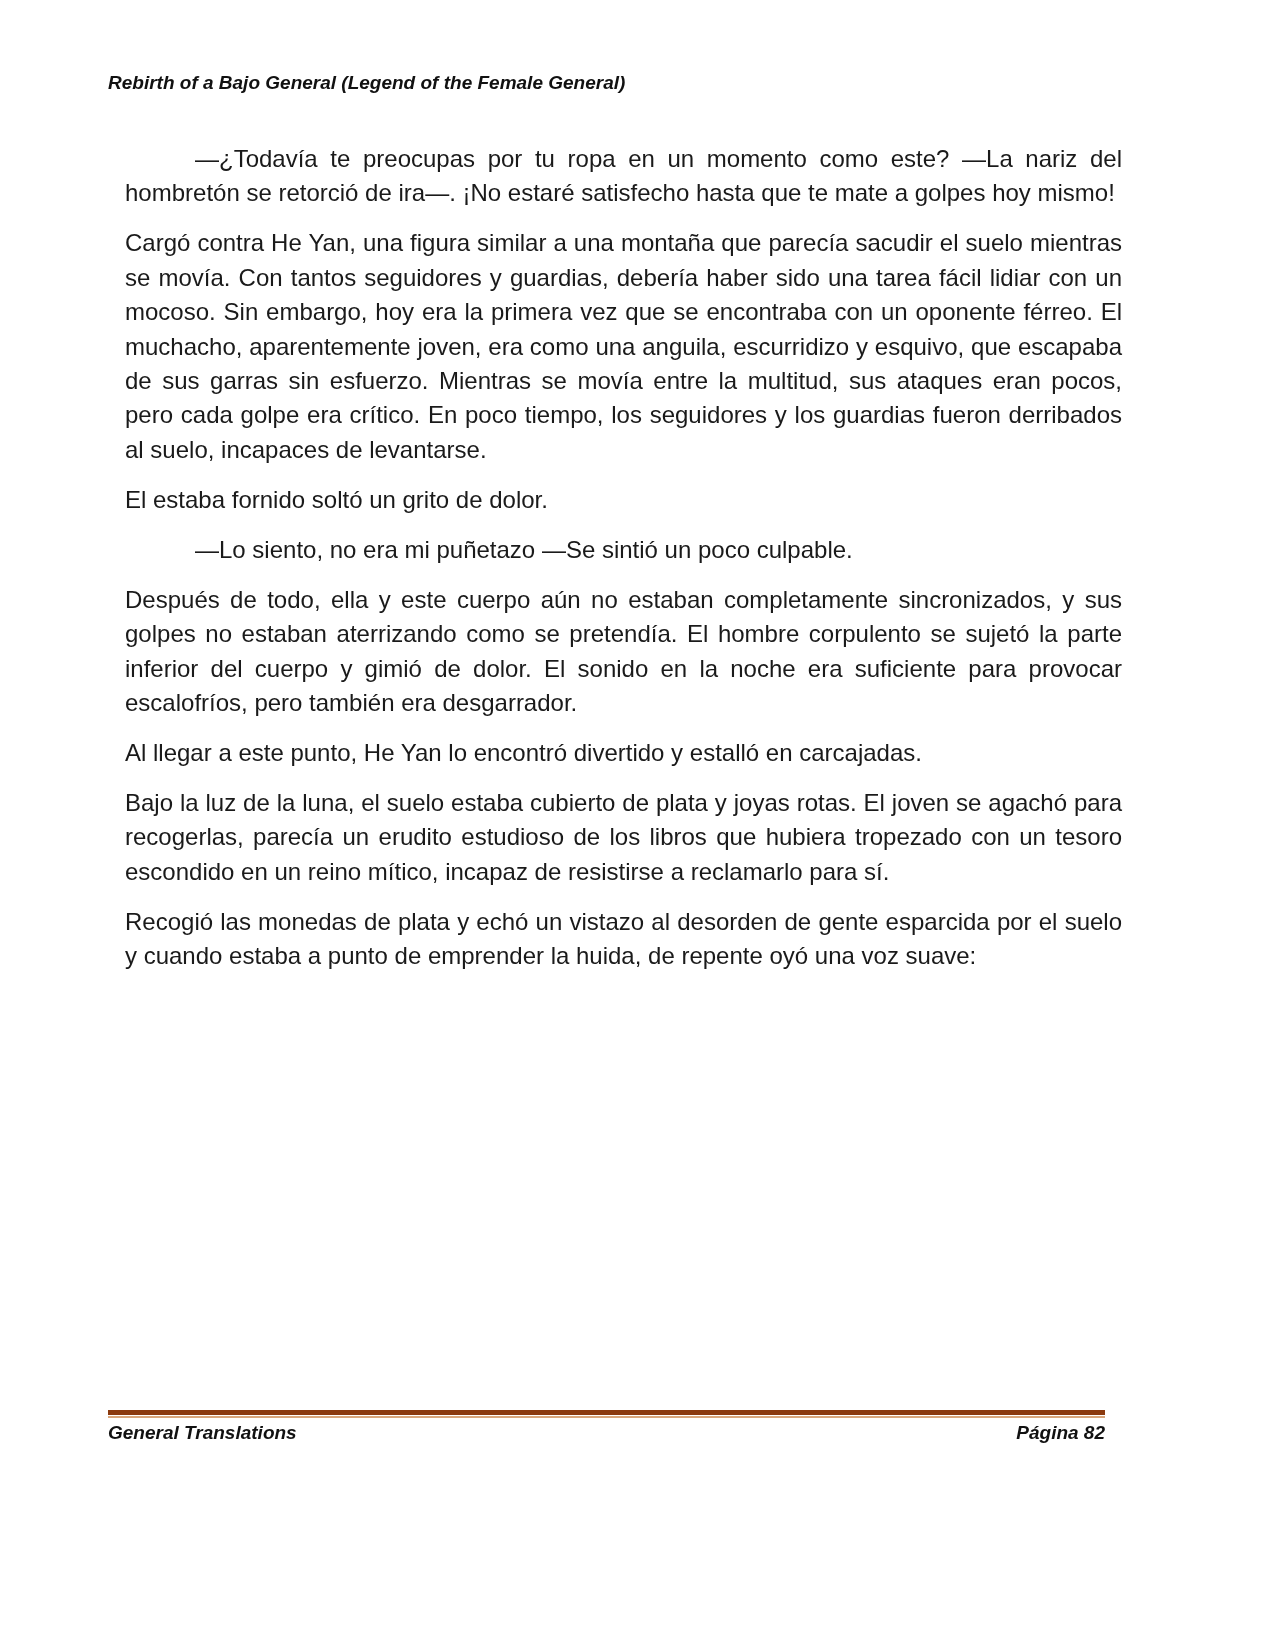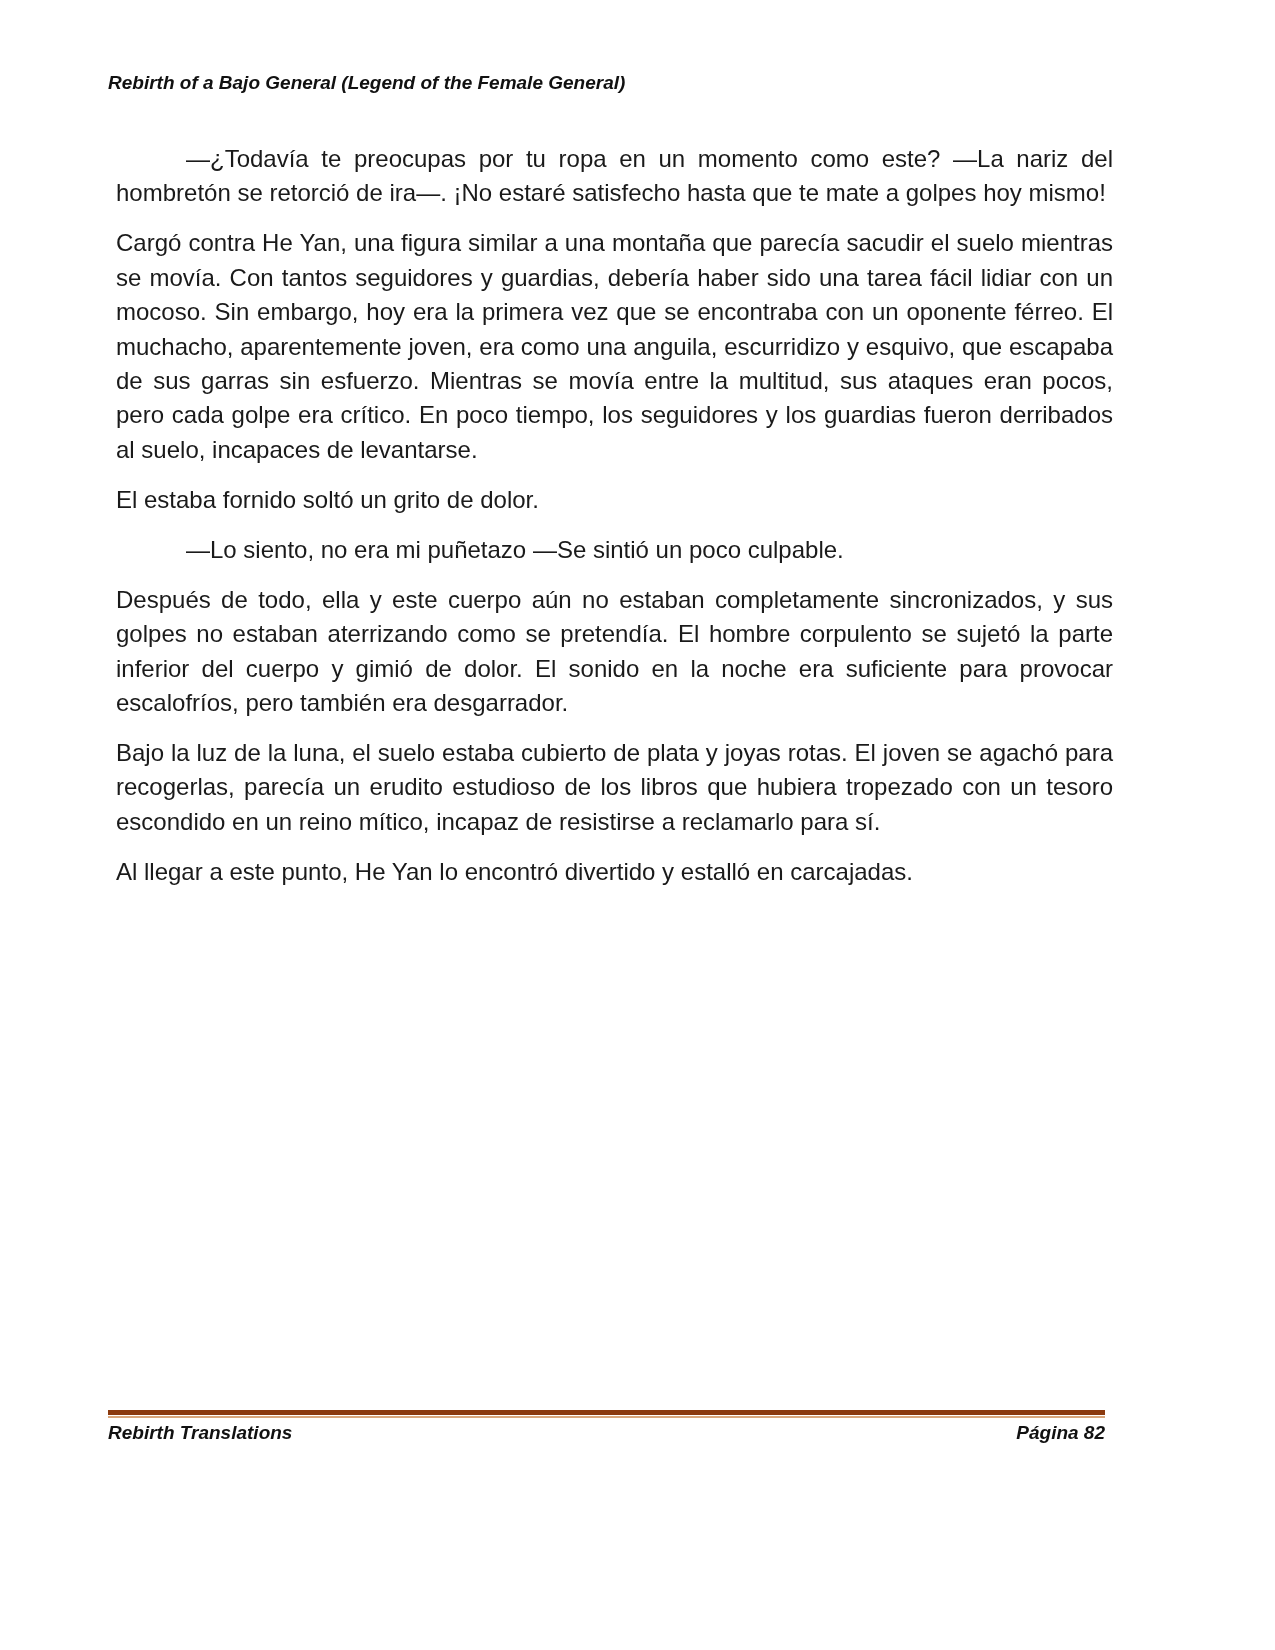--- a/index.html
+++ b/index.html
@@ -1,20 +1,20 @@
 <!DOCTYPE html>
 <html><head>
 <meta charset="utf-8">
 <style>
   html, body { margin: 0; padding: 0; background: #ffffff; }
   body { width: 1275px; height: 1650px; position: relative; overflow: hidden;
          font-family: "Liberation Sans", sans-serif; color: #1a1a1a; }
   .header { position: absolute; left: 108px; top: 72px; font-size: 19px;
             font-weight: bold; font-style: italic; color: #111; }
-  .body-text { position: absolute; left: 116px; top: 142px; width: 997px;
+  .body-text { position: absolute; left: 125px; top: 142px; width: 997px;
                font-size: 24px; line-height: 34.4px; }
   .body-text p { margin: 0 0 15.6px 0; text-align: justify; }
   .body-text p.indent { text-indent: 70px; }
   .rule { position: absolute; left: 108px; width: 997px; top: 1410px; }
   .rule .thick { height: 5px; background: #8b3a0f; }
   .rule .thin { height: 2px; background: #d9a77c; margin-top: 1px; }
   .footer-left, .footer-right { position: absolute; top: 1422px; font-size: 19px;
             font-weight: bold; font-style: italic; color: #111; }
   .footer-left { left: 108px; }
   .footer-right { right: 170px; }
@@ -23,23 +23,24 @@
 <body>
 
 <div class="header">Rebirth of a Bajo General (Legend of the Female General)</div>
 
 <div class="body-text">
   <p class="indent">—¿Todavía te preocupas por tu ropa en un momento como este? —La nariz del hombretón se retorció de ira—. ¡No estaré satisfecho hasta que te mate a golpes hoy mismo!</p>
   <p>Cargó contra He Yan, una figura similar a una montaña que parecía sacudir el suelo mientras se movía. Con tantos seguidores y guardias, debería haber sido una tarea fácil lidiar con un mocoso. Sin embargo, hoy era la primera vez que se encontraba con un oponente férreo. El muchacho, aparentemente joven, era como una anguila, escurridizo y esquivo, que escapaba de sus garras sin esfuerzo. Mientras se movía entre la multitud, sus ataques eran pocos, pero cada golpe era crítico. En poco tiempo, los seguidores y los guardias fueron derribados al suelo, incapaces de levantarse.</p>
   <p>El estaba fornido soltó un grito de dolor.</p>
   <p class="indent">—Lo siento, no era mi puñetazo —Se sintió un poco culpable.</p>
   <p>Después de todo, ella y este cuerpo aún no estaban completamente sincronizados, y sus golpes no estaban aterrizando como se pretendía. El hombre corpulento se sujetó la parte inferior del cuerpo y gimió de dolor. El sonido en la noche era suficiente para provocar escalofríos, pero también era desgarrador.</p>
+  <p>Al llegar a este punto, He Yan lo encontró divertido y estalló en carcajadas.</p>
   <p>Bajo la luz de la luna, el suelo estaba cubierto de plata y joyas rotas. El joven se agachó para recogerlas, parecía un erudito estudioso de los libros que hubiera tropezado con un tesoro escondido en un reino mítico, incapaz de resistirse a reclamarlo para sí.</p>
-  <p>Al llegar a este punto, He Yan lo encontró divertido y estalló en carcajadas.</p>
+  <p>Recogió las monedas de plata y echó un vistazo al desorden de gente esparcida por el suelo y cuando estaba a punto de emprender la huida, de repente oyó una voz suave:</p>
 </div>
 
 <div class="rule">
   <div class="thick"></div>
   <div class="thin"></div>
 </div>
 
-<div class="footer-left">Rebirth Translations</div>
+<div class="footer-left">General Translations</div>
 <div class="footer-right">Página 82</div>
 
 </body></html>

